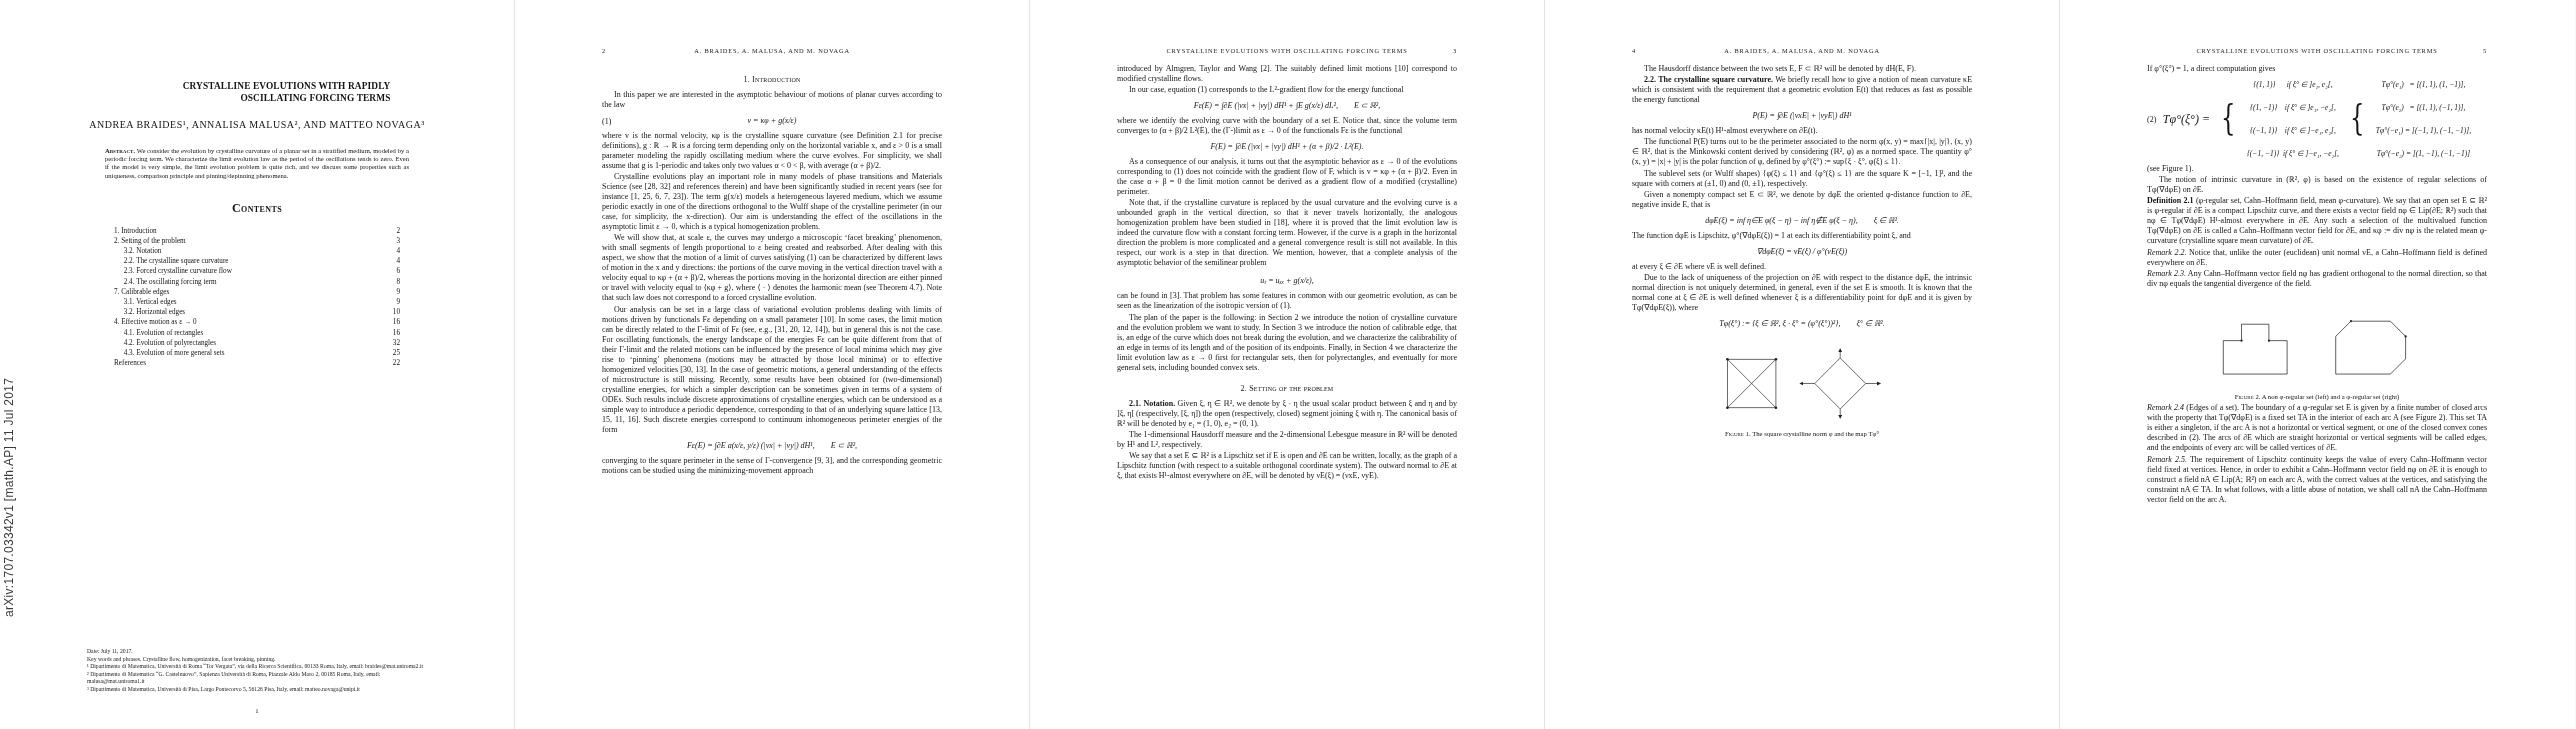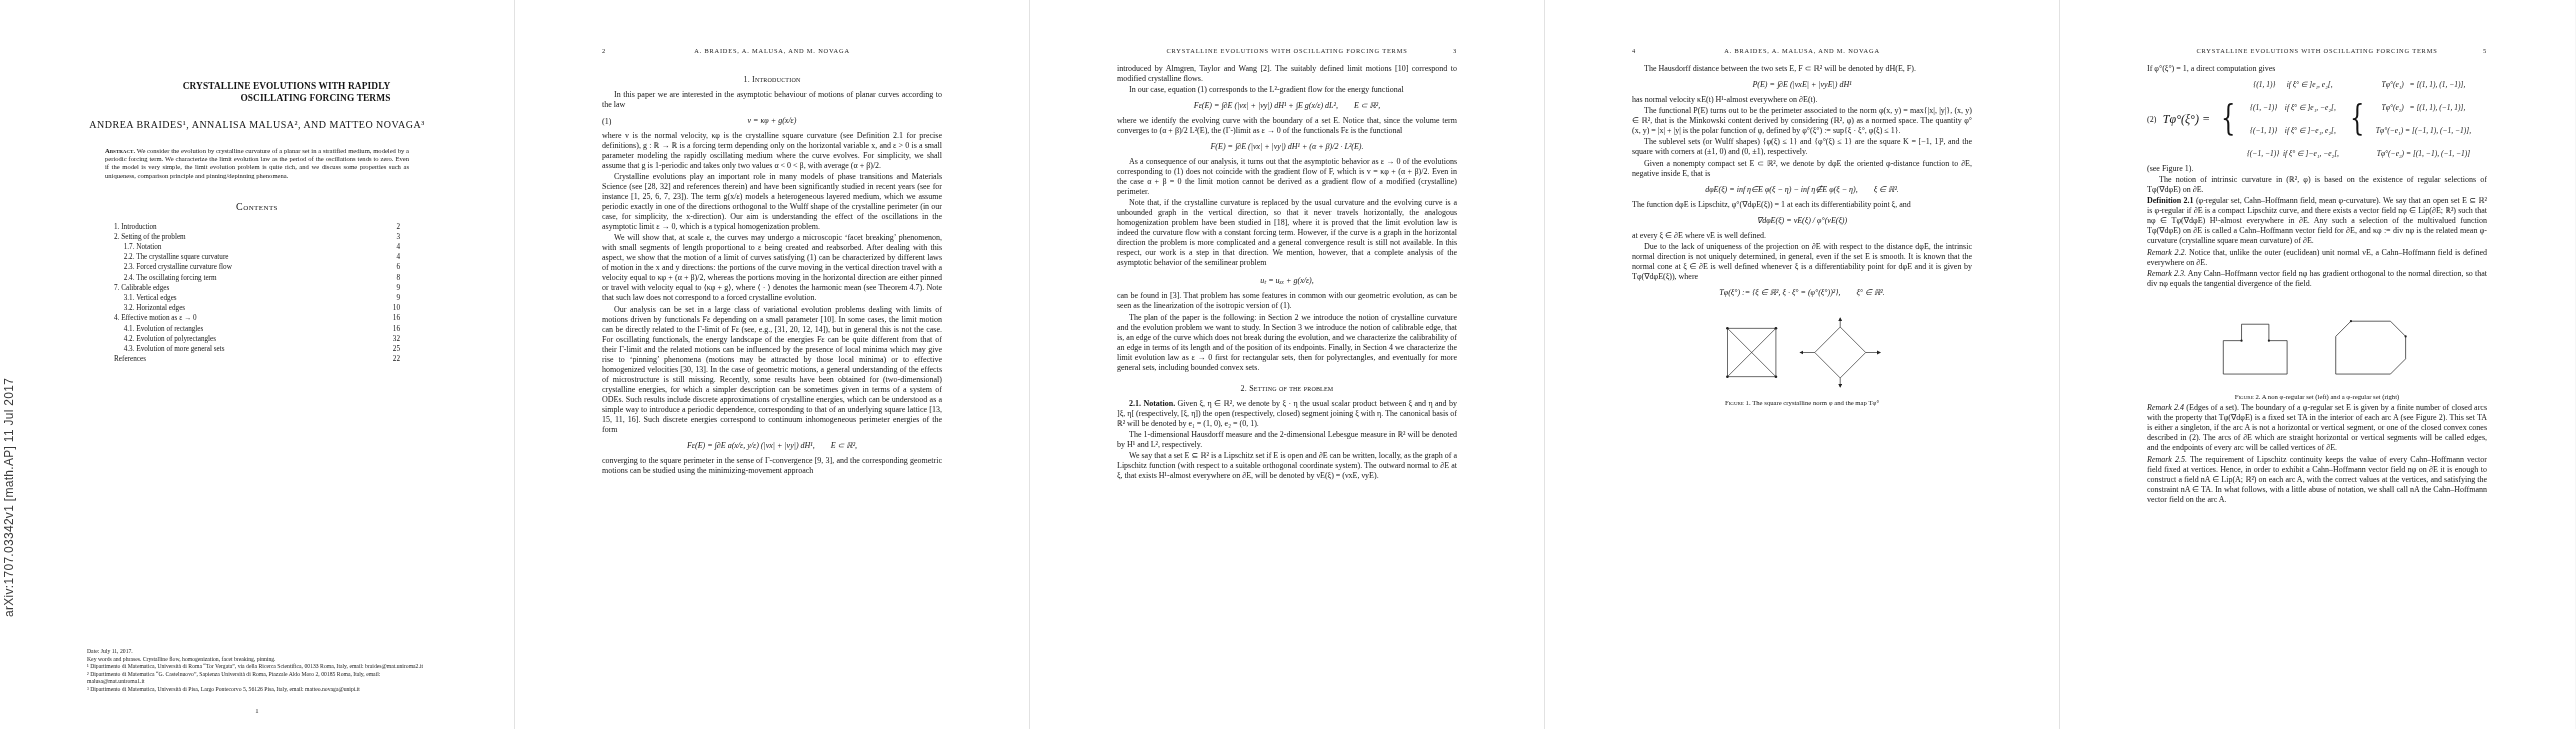--- a/index.html
+++ b/index.html
@@ -16,21 +16,21 @@
   .rh-center { flex:1; text-align:center; }
   .rh-right { width:25.5px; text-align:right; }
   .flow { position:absolute; left:0; right:0; top:52px; }
   .page-first .flow { top:68px; }
 
   .doc-title { font-weight:bold; font-size:9.4px; line-height:12px; text-align:right;
                width:267px; margin:0 auto 14.6px; letter-spacing:0.1px; }
   .doc-authors { text-align:center; font-size:10px; letter-spacing:0.5px; margin:0 0 17px; }
   .abstract { font-size:6.6px; line-height:8.4px; text-align:justify; width:304px; margin:0 auto 20.7px; }
   .ab-lead { font-variant:small-caps; font-weight:bold; }
-  .contents-head { text-align:center; font-variant:small-caps; font-size:10px; letter-spacing:0.4px; margin:6px 0 9.7px; }
+  .contents-head { text-align:center; font-variant:small-caps; font-size:12px; letter-spacing:0.4px; margin:6px 0 9.7px;font-weight:bold; }
   .toc { width:286px; margin:0 auto; font-size:7.2px; line-height:10.2px; }
   .toc-row { display:flex; }
   .toc-label { flex:1; }
   .toc-row.sub .toc-label { padding-left:9.7px; }
   .toc-page { width:20.7px; text-align:right; }
 
   .section-head { text-align:center; font-variant:small-caps; font-size:8px; margin:11px 0 6px; letter-spacing:0.2px; }
   .para { font-size:8px; line-height:10px; text-align:justify; margin:0 0 1.2px; text-indent:12px; }
   .para.noindent { text-indent:0; }
   .lead-bold { font-weight:bold; }
@@ -75,21 +75,21 @@
             <div class="toc">
               <div class="toc-row">
                 <span class="toc-label">1.  Introduction</span>
                 <span class="toc-page">2</span>
               </div>
               <div class="toc-row">
                 <span class="toc-label">2.  Setting of the problem</span>
                 <span class="toc-page">3</span>
               </div>
               <div class="toc-row sub">
-                <span class="toc-label">1.7.  Notation</span>
+                <span class="toc-label">3.2.  Notation</span>
                 <span class="toc-page">4</span>
               </div>
               <div class="toc-row sub">
                 <span class="toc-label">2.2.  The crystalline square curvature</span>
                 <span class="toc-page">4</span>
               </div>
               <div class="toc-row sub">
                 <span class="toc-label">2.3.  Forced crystalline curvature flow</span>
                 <span class="toc-page">6</span>
               </div>
@@ -188,20 +188,21 @@
       </div>
       <div class="page">
         <div class="textblock">
           <div class="runhead">
             <span class="rh-left">4</span>
             <span class="rh-center">A. BRAIDES, A. MALUSA, AND M. NOVAGA</span>
             <span class="rh-right"></span>
           </div>
           <div class="flow">
             <p class="para">The Hausdorff distance between the two sets E, F ⊂ ℝ² will be denoted by dH(E, F).</p>
+            <p class="para"><span class="lead-bold">2.2. The crystalline square curvature.</span> We briefly recall how to give a notion of mean curvature κE which is consistent with the requirement that a geometric evolution E(t) that reduces as fast as possible the energy functional</p>
             <div class="eq"><span class="eqtext">P(E) = ∫∂E (|νxE| + |νyE|) dH¹</span></div>
             <p class="para noindent">has normal velocity κE(t) H¹-almost everywhere on ∂E(t).</p>
             <p class="para">The functional P(E) turns out to be the perimeter associated to the norm φ(x, y) = max{|x|, |y|}, (x, y) ∈ ℝ², that is the Minkowski content derived by considering (ℝ², φ) as a normed space. The quantity φ°(x, y) = |x| + |y| is the polar function of φ, defined by φ°(ξ°) := sup{ξ · ξ°, φ(ξ) ≤ 1}.</p>
             <p class="para">The sublevel sets (or Wulff shapes) {φ(ξ) ≤ 1} and {φ°(ξ) ≤ 1} are the square K = [−1, 1]², and the square with corners at (±1, 0) and (0, ±1), respectively.</p>
             <p class="para">Given a nonempty compact set E ⊂ ℝ², we denote by dφE the oriented φ-distance function to ∂E, negative inside E, that is</p>
             <div class="eq"><span class="eqtext">dφE(ξ) = inf η∈E φ(ξ − η) − inf η∉E φ(ξ − η),        ξ ∈ ℝ².</span></div>
             <p class="para noindent">The function dφE is Lipschitz, φ°(∇dφE(ξ)) = 1 at each its differentiability point ξ, and</p>
             <div class="eq"><span class="eqtext">∇dφE(ξ) = νE(ξ) / φ°(νE(ξ))</span></div>
             <p class="para noindent">at every ξ ∈ ∂E where νE is well defined.</p>
             <p class="para">Due to the lack of uniqueness of the projection on ∂E with respect to the distance dφE, the intrinsic normal direction is not uniquely determined, in general, even if the set E is smooth. It is known that the normal cone at ξ ∈ ∂E is well defined whenever ξ is a differentiability point for dφE and it is given by Tφ(∇dφE(ξ)), where</p>

